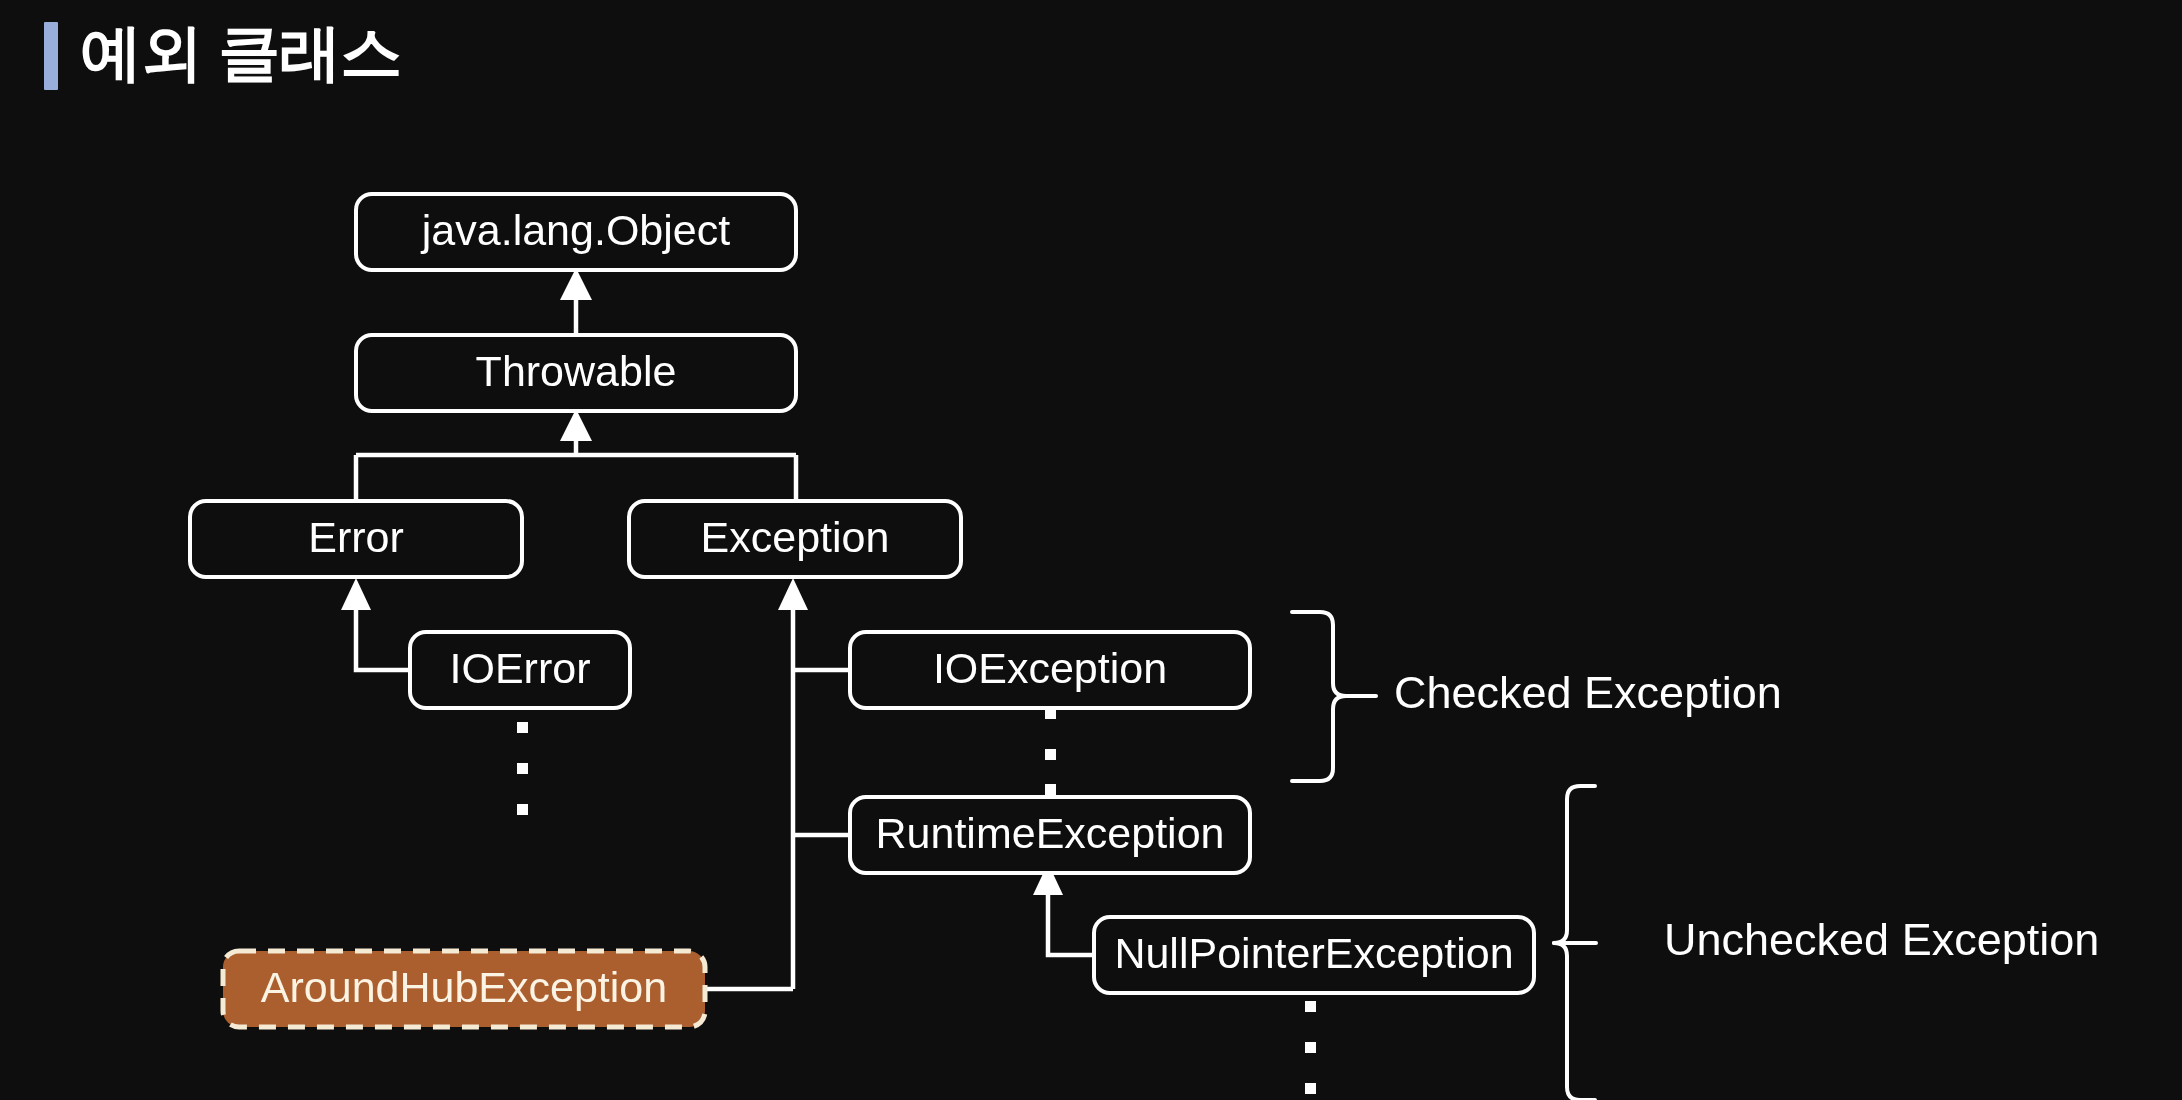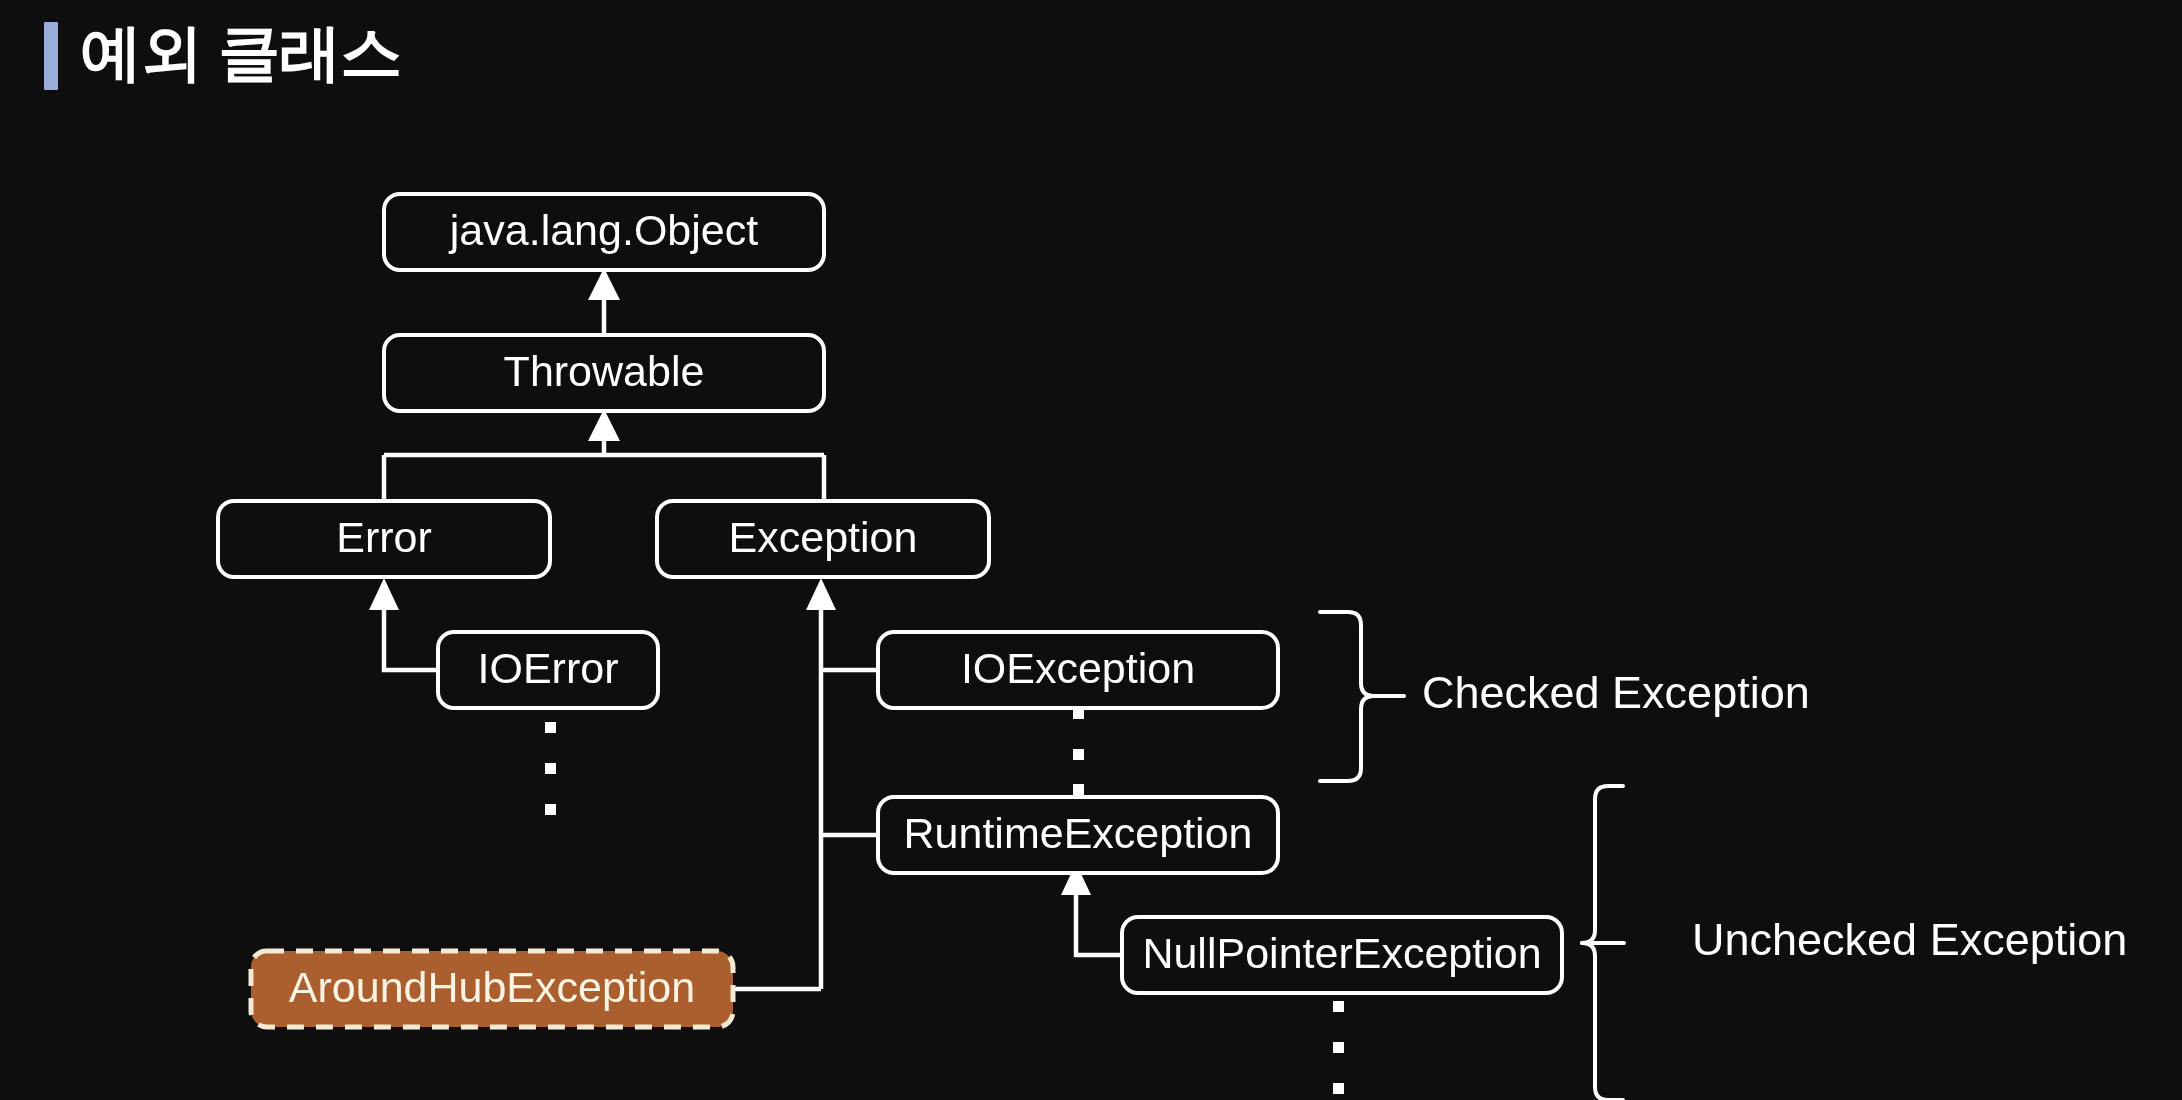--- a/index.html
+++ b/index.html
@@ -36,21 +36,21 @@
     letter-spacing: -1px;
     line-height: 1;
     color: #ffffff;
     white-space: nowrap;
   }
 
   
   .diagram {
     position: absolute;
     left: 0; top: 0;
-    width: 1846px; height: 1100px; padding-left: 28px;
+    width: 1846px; height: 1100px;
   }
   .diagram svg { display: block; }
 
   
   .node-label {
     font-family: "Liberation Sans", "DejaVu Sans", sans-serif;
     fill: #ffffff;
     font-size: 43px;
     text-anchor: middle;
     dominant-baseline: middle;

